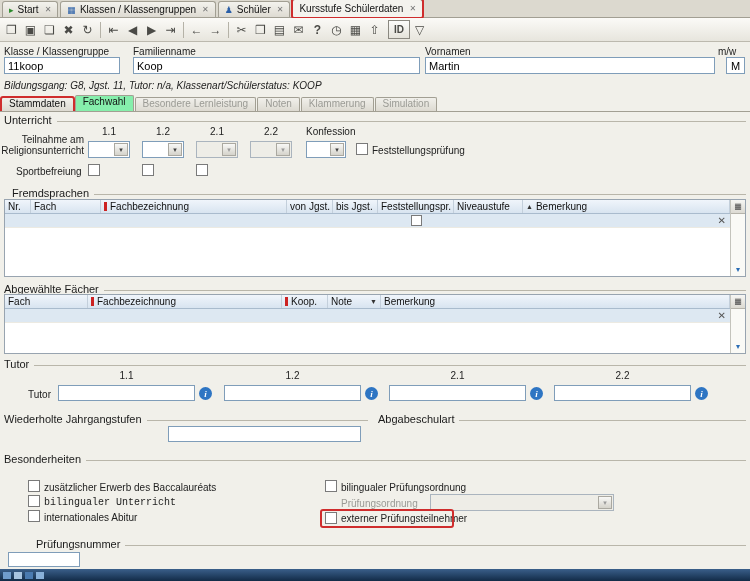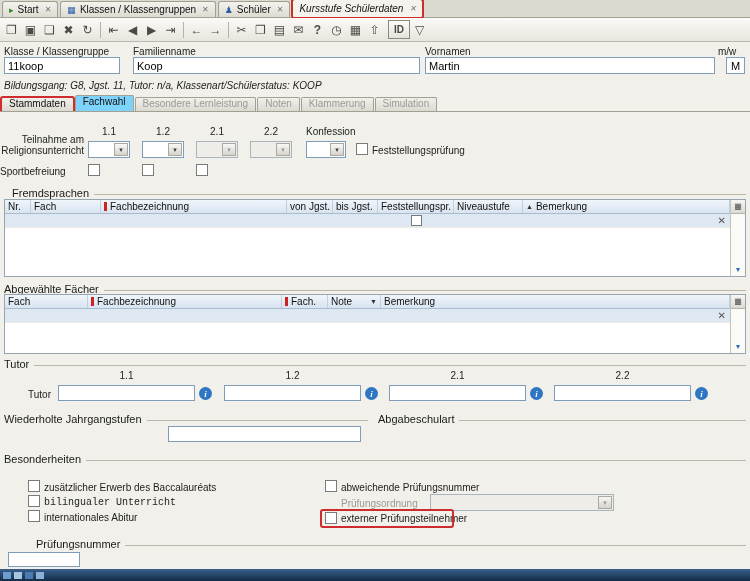--- a/index.html
+++ b/index.html
@@ -2,40 +2,40 @@
 <html><head>
 <meta charset="utf-8">
 <style>
   * { margin:0; padding:0; box-sizing:border-box; }
   body { font-family:"Liberation Sans", sans-serif; background:#888; }
   .app { position:relative; width:750px; height:581px; background:#f1f0ea; overflow:hidden; font-size:11px; color:#111; }
 
   
   .tabbar { position:absolute; top:0; left:0; right:0; height:18px; background:#dcd9cf; border-bottom:1px solid #a29f93; display:flex; align-items:flex-end; padding-left:2px; gap:2px; }
   .ttab { position:relative; display:flex; align-items:center; gap:4px; height:16px; padding:0 6px; font-size:10px; white-space:nowrap; background:linear-gradient(#f3f2ed,#dedbd2); border:1px solid #a29f93; border-bottom:none; border-radius:3px 3px 0 0; }
-  .ttab.active { background:#f4f3ee; height:18px;font-style:italic; }
+  .ttab.active { background:#f4f3ee; height:18px; }
   .ttab-icon { font-size:9px; }
   .tclose { font-size:8px; color:#777; margin-left:2px; }
   .green { color:#2a8a2a; } .blue { color:#2a5fa8; } .red { color:#c22222; } .orange { color:#e09500; font-weight:bold; }
 
   
   .toolbar { position:absolute; top:18px; left:0; right:0; height:24px; background:linear-gradient(#fbfaf7,#e7e5dd); border-bottom:1px solid #bcb9ae; display:flex; align-items:center; padding:0 2px; }
   .tbi { width:19px; height:19px; display:flex; align-items:center; justify-content:center; font-size:12px; color:#4a4a46; cursor:default; }
   .tbsep { width:1px; height:16px; background:#b5b2a7; margin:0 3px; }
   .idbtn { width:auto; padding:0 5px; font-weight:bold; font-size:10px; border:1px solid #8a8880; background:linear-gradient(#fcfcfa,#e4e2da); margin-left:4px; }
 
   
   .fld-label { position:absolute; font-size:10px; color:#222; white-space:nowrap; }
   .tb-input { position:absolute; height:17px; border:1px solid #7f9db9; background:#fff; font:11px "Liberation Sans", sans-serif; padding:1px 3px; }
   .info-line { position:absolute; font-size:10px; font-style:italic; color:#222; white-space:nowrap; }
 
   
   .subtabs { position:absolute; top:95px; left:1px; height:17px; display:flex; align-items:flex-end; }
   .stab { position:relative; height:15px; display:flex; align-items:flex-start; padding:0 7px; font-size:10px; white-space:nowrap; background:linear-gradient(#f1f0eb,#dbd8cf); border:1px solid #a29f93; border-bottom:none; border-radius:2px 2px 0 0; margin-right:1px; }
-  .stab.active { background:#7dd3fc; height:17px; }
+  .stab.active { background:#86efac; height:17px; }
   .stab.disabled { color:#9b9b95; }
 
   .content { position:absolute; top:111px; left:0; right:0; bottom:12px; background:#f1f0ea; border-top:1px solid #a29f93; }
 
   
   .sect-title { position:absolute; display:flex; align-items:center; gap:5px; font-size:11px; color:#1a1a1a; white-space:nowrap; }
   .sect-line { flex:1; height:1px; background:#b9b6aa; margin-top:2px; }
 
   .small-label { position:absolute; font-size:10px; color:#222; white-space:nowrap; }
   .center { text-align:center; }
@@ -156,20 +156,24 @@
     <div class="stab disabled">
       <span>Klammerung</span>
     </div>
     <div class="stab disabled">
       <span>Simulation</span>
     </div>
   </div>
 
   <div class="content"></div>
 
+  <div class="sect-title" style="left:4px; right:4px; top:114px;">
+    <span>Unterricht</span>
+    <span class="sect-line"></span>
+  </div>
   <span class="small-label center" style="left:88px; top:126px; width:42px;">1.1</span>
   <span class="small-label center" style="left:142px; top:126px; width:42px;">1.2</span>
   <span class="small-label center" style="left:196px; top:126px; width:42px;">2.1</span>
   <span class="small-label center" style="left:250px; top:126px; width:42px;">2.2</span>
   <span class="small-label" style="left:306px; top:126px;">Konfession</span>
 
   <div class="small-label" style="left:0; top:134px; width:84px; text-align:right; line-height:11px;">
     <span style="display:block;">Teilnahme am</span>
     <span style="display:block;">Religionsunterricht</span>
   </div>
@@ -186,21 +190,21 @@
   <div class="combo disabled" style="left:250px; top:141px; width:42px;">
       <span class="arrow-btn">▾</span>
     </div>
   <div class="combo" style="left:306px; top:141px; width:40px;">
       <span class="arrow-btn">▾</span>
     </div>
 
   <span class="checkbox" style="left:356px; top:143px;"></span>
   <span class="small-label" style="left:372px; top:145px;">Feststellungsprüfung</span>
 
-  <div class="small-label" style="left:0; top:166px; width:60px; text-align:right;">Sportbefreiung</div>
+  <div class="small-label" style="left:0; top:166px; width:60px; text-align:right;padding-left:16px;">Sportbefreiung</div>
   <span class="checkbox" style="left:88px; top:164px;"></span>
   <span class="checkbox" style="left:142px; top:164px;"></span>
   <span class="checkbox" style="left:196px; top:164px;"></span>
 
   <div class="sect-title" style="left:4px; right:4px; top:187px;margin-left:8px;">
     <span>Fremdsprachen</span>
     <span class="sect-line"></span>
   </div>
   <div class="grid" style="left:4px; top:199px; width:742px; height:78px;">
     <div class="grid-main">
@@ -261,21 +265,21 @@
       <div class="gh">
         <div class="gh-cell" style="width:83px;">
             <span>Fach</span>
           </div>
         <div class="gh-cell" style="width:194px;">
             <span class="req-bar"></span>
             <span>Fachbezeichnung</span>
           </div>
         <div class="gh-cell" style="width:46px;">
             <span class="req-bar"></span>
-            <span>Fach.</span>
+            <span>Koop.</span>
           </div>
         <div class="gh-cell" style="width:53px;">
             <span>Note</span>
             <span class="sort-glyph" style="margin-left:auto;">▼</span>
           </div>
         <div class="gh-cell flex1">
             <span>Bemerkung</span>
           </div>
       </div>
       <div class="grow">
@@ -326,21 +330,21 @@
     <span class="sect-line"></span>
   </div>
   <span class="checkbox" style="left:28px; top:480px;"></span>
   <span class="small-label" style="left:44px; top:482px;">zusätzlicher Erwerb des Baccalauréats</span>
   <span class="checkbox" style="left:28px; top:495px;"></span>
   <span class="small-label" style="left:44px; top:497px;font-family:Liberation Mono, monospace;">bilingualer Unterricht</span>
   <span class="checkbox" style="left:28px; top:510px;"></span>
   <span class="small-label" style="left:44px; top:512px;">internationales Abitur</span>
 
   <span class="checkbox" style="left:325px; top:480px;"></span>
-  <span class="small-label" style="left:341px; top:482px;">abweichende Prüfungsnummer</span>
+  <span class="small-label" style="left:341px; top:482px;">bilingualer Prüfungsordnung</span>
   <span class="small-label gray-label" style="left:341px; top:498px;">Prüfungsordnung</span>
   <div class="combo disabled" style="left:430px; top:494px; width:184px;">
       <span class="arrow-btn">▾</span>
     </div>
 
   <div style="position:absolute; left:320px; top:509px; width:134px; height:19px;">
     <span class="checkbox" style="left:5px; top:3px;"></span>
     <span class="small-label" style="left:21px; top:4px;">externer Prüfungsteilnehmer</span>
     <span class="redbox" style="inset:0;"></span>
   </div>

